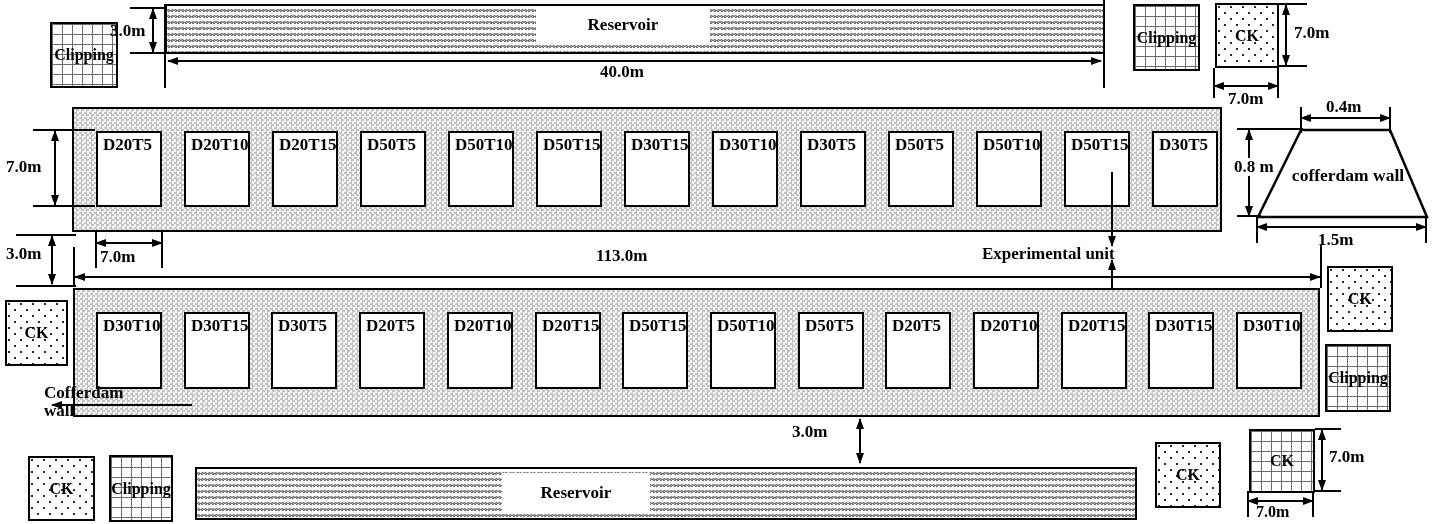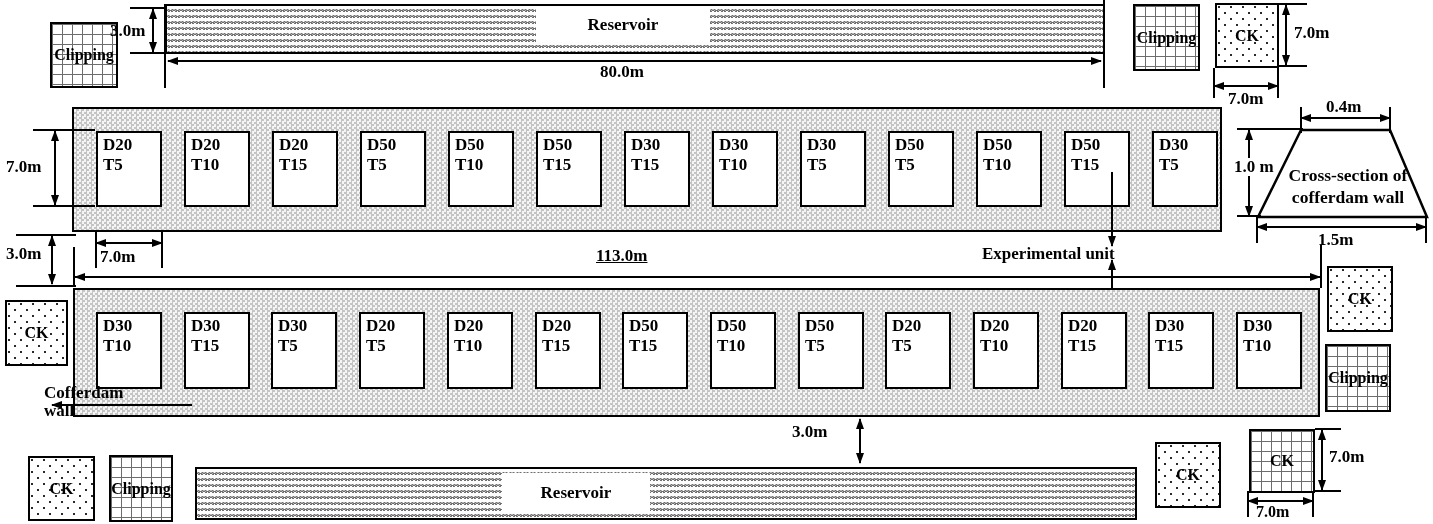--- a/index.html
+++ b/index.html
@@ -20,21 +20,21 @@
   .pat-checker{background-color:#f5f5f5;
       background-image:conic-gradient(#c4c4c4 90deg,transparent 90deg 180deg,#c4c4c4 180deg 270deg,transparent 270deg);
       background-size:5px 5px;}
   .pat-wave{background-color:#fdfdfd;
       background-image:radial-gradient(circle at 50% 115%,transparent 1.6px,#6f6f6f 1.7px 2.7px,transparent 2.9px),
                        radial-gradient(circle at 50% -15%,transparent 1.6px,#6f6f6f 1.7px 2.7px,transparent 2.9px);
       background-size:7px 6px;background-position:0 0,3.5px 3px;}
   
   .band{position:absolute;border:2px solid #000;}
   .plot{position:absolute;background:#fff;border:2px solid #000;box-sizing:border-box;
-        display:flex;flex-direction:column;align-items:flex-start;
+        display:flex;flex-direction:row;align-items:flex-start;
         padding:2px 0 0 5px;font-weight:bold;font-size:17px;line-height:1.15;}
   
   .dim-h{position:absolute;height:2px;background:#000;}
   .dim-v{position:absolute;width:2px;background:#000;}
   .dim-h.ah-l::before{content:'';position:absolute;left:-1px;top:50%;transform:translateY(-50%);
       border-top:4.5px solid transparent;border-bottom:4.5px solid transparent;border-right:11px solid #000;}
   .dim-h.ah-r::after{content:'';position:absolute;right:-1px;top:50%;transform:translateY(-50%);
       border-top:4.5px solid transparent;border-bottom:4.5px solid transparent;border-left:11px solid #000;}
   .dim-v.ah-t::before{content:'';position:absolute;top:-1px;left:50%;transform:translateX(-50%);
       border-left:4.5px solid transparent;border-right:4.5px solid transparent;border-bottom:11px solid #000;}
@@ -63,21 +63,21 @@
   <div class="tick-h" style="left:130px;top:52px;width:34px;"></div>
   <div class="dim-v ah-t ah-b" style="left:152px;top:9px;height:43px;"></div>
   <div class="lbl" style="left:110px;top:22px;">3.0m</div>
 
   <div class="sq pat-wave" style="left:165px;top:4px;width:936px;height:46px;"></div>
   <div class="res-label" style="left:536px;top:7px;width:174px;height:35px;">Reservoir</div>
 
   <div class="tick-v" style="left:164px;top:4px;height:84px;"></div>
   <div class="tick-v" style="left:1103px;top:0px;height:88px;"></div>
   <div class="dim-h ah-l ah-r" style="left:168px;top:60px;width:933px;"></div>
-  <div class="lbl" style="left:600px;top:63px;">80.0m</div>
+  <div class="lbl" style="left:600px;top:63px;">40.0m</div>
 
   <div class="sq pat-grid" style="left:1133px;top:4px;width:63px;height:63px;">
     <span>Clipping</span>
   </div>
   <div class="sq pat-dots" style="left:1215px;top:3px;width:60px;height:61px;">
     <span>CK</span>
   </div>
   <div class="tick-h" style="left:1279px;top:3px;width:28px;"></div>
   <div class="tick-h" style="left:1279px;top:65px;width:28px;"></div>
   <div class="dim-v ah-t ah-b" style="left:1285px;top:5px;height:60px;"></div>
@@ -153,41 +153,40 @@
   <div class="lbl" style="left:100px;top:248px;">7.0m</div>
 
   <div class="tick-h" style="left:16px;top:234px;width:60px;"></div>
   <div class="tick-h" style="left:16px;top:285px;width:60px;"></div>
   <div class="dim-v ah-t ah-b" style="left:51px;top:236px;height:48px;"></div>
   <div class="lbl" style="left:6px;top:245px;">3.0m</div>
 
   <div class="tick-v" style="left:73px;top:247px;height:40px;"></div>
   <div class="tick-v" style="left:1320px;top:245px;height:43px;"></div>
   <div class="dim-h ah-l ah-r" style="left:75px;top:276px;width:1245px;"></div>
-  <div class="lbl" style="left:596px;top:247px;text-decoration:underline;">113.0m</div>
+  <div class="lbl" style="left:596px;top:247px;">113.0m</div>
 
   <div class="lbl" style="left:982px;top:245px;">Experimental unit</div>
   <div class="dim-v ah-b" style="left:1111px;top:172px;height:74px;"></div>
   <div class="dim-v ah-t" style="left:1111px;top:260px;height:68px;"></div>
 
   <svg class="abs" style="left:1240px;top:95px;" width="193" height="160">
     <polygon points="61,35 150,35 187,122 18,122" fill="#ffffff" stroke="#000000" stroke-width="2.5"></polygon>
   </svg>
   <div class="xsect-label" style="left:1262px;top:165px;width:172px;">
-    <span>Cross-section of</span>
     <span>cofferdam wall</span>
   </div>
   <div class="tick-v" style="left:1300px;top:107px;height:26px;"></div>
   <div class="tick-v" style="left:1389px;top:107px;height:26px;"></div>
   <div class="dim-h ah-l ah-r" style="left:1301px;top:117px;width:89px;"></div>
   <div class="lbl" style="left:1326px;top:98px;">0.4m</div>
   <div class="tick-h" style="left:1237px;top:128px;width:66px;"></div>
   <div class="tick-h" style="left:1237px;top:215px;width:24px;"></div>
   <div class="dim-v ah-t ah-b" style="left:1248px;top:130px;height:86px;"></div>
-  <div class="lbl bg-white" style="left:1232px;top:158px;">1.0 m</div>
+  <div class="lbl bg-white" style="left:1232px;top:158px;">0.8 m</div>
   <div class="tick-v" style="left:1256px;top:217px;height:26px;"></div>
   <div class="tick-v" style="left:1425px;top:217px;height:26px;"></div>
   <div class="dim-h ah-l ah-r" style="left:1257px;top:226px;width:169px;"></div>
   <div class="lbl" style="left:1318px;top:231px;">1.5m</div>
 
   <div class="band pat-checker" style="left:73px;top:288px;width:1243px;height:125px;">
       <div class="plot" style="left: 21px; top: 22px; width: 66px; height: 77px;">
         <span>D30</span>
         <span>T10</span>
       </div>

